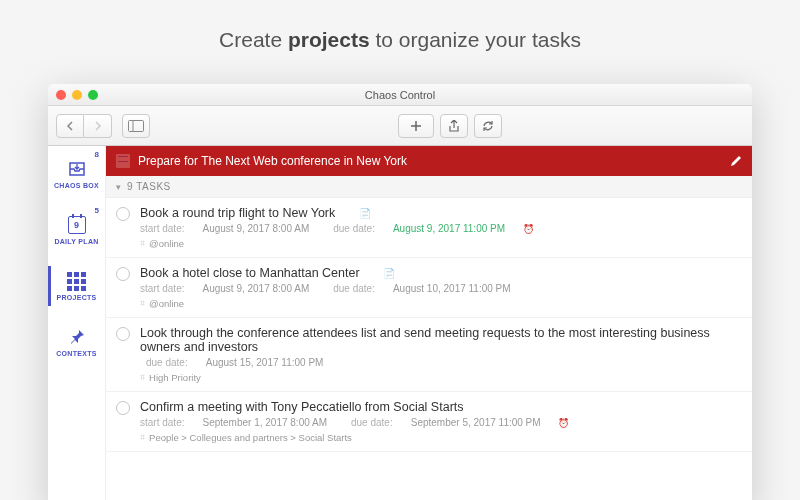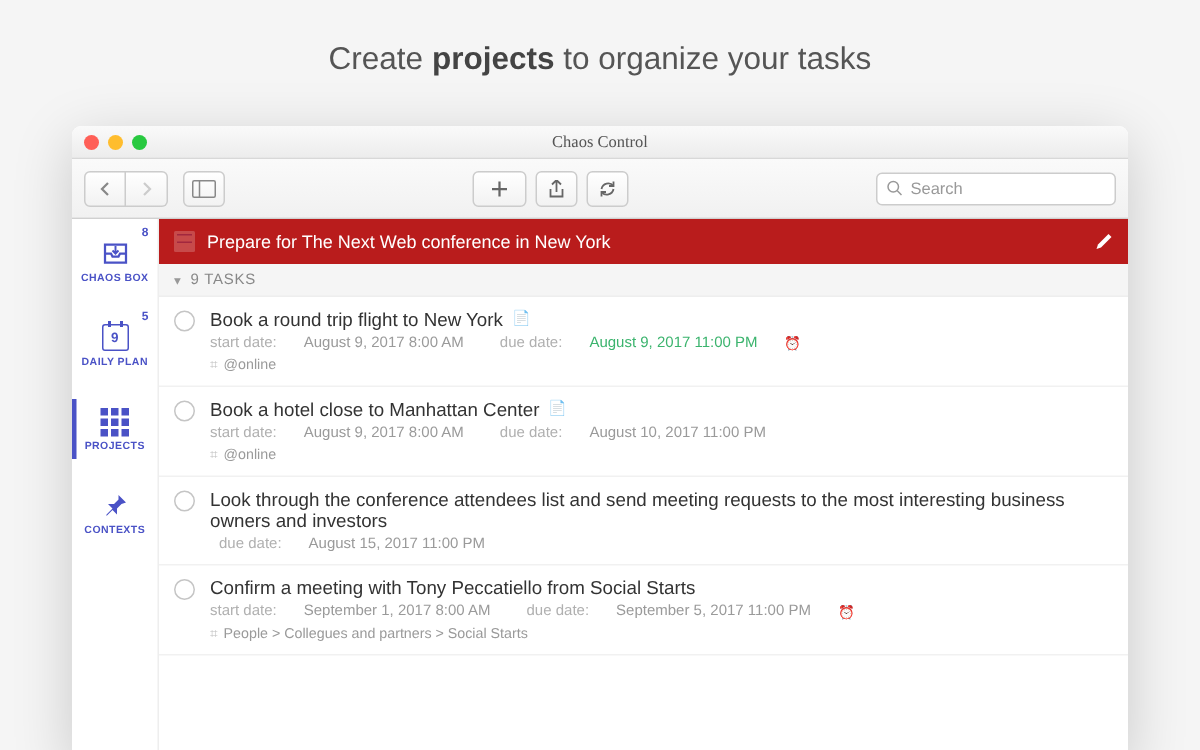--- a/index.html
+++ b/index.html
@@ -28,21 +28,20 @@
     box-shadow: 0 10px 40px rgba(0,0,0,.18);
     overflow: hidden;
   }
   
   .titlebar {
     height: 22px;
     background: linear-gradient(#fafafa,#ececec);
     border-bottom:1px solid #d8d8d8;
     display:flex; align-items:center;
     position: relative;
-    font-family: Liberation Serif, serif;
   }
   .lights { display:flex; gap:6px; padding-left:8px; }
   .light { width:10px; height:10px; border-radius:50%; }
   .l-red{background:#ff5f57}.l-yel{background:#ffbd2e}.l-grn{background:#28c940}
   .title { position:absolute; left:0; right:0; text-align:center; font-size:11px; color:#555; pointer-events:none;}
   
   .toolbar {
     height: 40px;
     background: linear-gradient(#fafafa,#f1f1f1);
     border-bottom:1px solid #d0d0d0;
@@ -118,21 +117,21 @@
   .task{
     padding:8px 10px 8px 10px;
     border-bottom:1px solid #f1f1f1;
     display:flex; gap:10px;
   }
   .circ{
     width:14px;height:14px;border:1.5px solid #c5c5c5;border-radius:50%;
     flex-shrink:0; margin-top:1px;
   }
   .task-body{flex:1;min-width:0}
-  .task-title{font-size:12.5px;color:#333;display:flex;align-items:flex-start;gap:6px}
+  .task-title{font-size:12.5px;color:#333;display:flex;align-items:center;gap:24px}
   .task-title .att{color:#bbb;font-size:10px}
   .meta{font-size:10px;color:#9a9a9a;margin-top:3px;display:flex;gap:18px;align-items:center;flex-wrap:wrap}
   .meta .lblm{color:#b0b0b0}
   .meta .due-green{color:#3cb46e}
   .meta .alarm{color:#c8c8c8}
   .ctx{font-size:9.5px;color:#9a9a9a;margin-top:4px;display:flex;align-items:center;gap:4px}
   .ctx::before{content:'⌗';font-size:9px;color:#c0c0c0}
   .chev{color:#999;font-size:9px}
   svg{display:block}
 </style>
@@ -184,27 +183,20 @@
           <path d="M2 6v5h8V6" stroke="#666" stroke-width="1.2" fill="none"></path>
         </svg>
     </div>
     <div class="tbtn solo">
       <svg width="12" height="12" viewBox="0 0 12 12">
           <path d="M10 4a4.5 4.5 0 0 0-8 2M2 8a4.5 4.5 0 0 0 8-2" stroke="#666" stroke-width="1.2" fill="none"></path>
           <path d="M10 1v3H7M2 11V8h3" stroke="#666" stroke-width="1.2" fill="none"></path>
         </svg>
     </div>
     <div class="spacer"></div>
-    <div class="search">
-      <svg width="11" height="11" viewBox="0 0 11 11">
-          <circle cx="4.5" cy="4.5" r="3.5" stroke="#999" fill="none"></circle>
-          <line x1="7.2" y1="7.2" x2="10" y2="10" stroke="#999"></line>
-        </svg>
-      <span>Search</span>
-    </div>
   </div>
 
   <div class="wbody">
     <div class="sidebar">
       <div class="navitem">
         <span class="badge">8</span>
         <span class="navicon inbox-ico">
           <svg viewBox="0 0 18 18">
               <path d="M2 3h14v12H2z" fill="none" stroke="#4a52c6" stroke-width="1.5"></path>
               <path d="M2 9h4l1 2h4l1-2h4" fill="none" stroke="#4a52c6" stroke-width="1.5"></path>
@@ -301,20 +293,23 @@
           <div class="task">
             <div class="circ"></div>
             <div class="task-body">
               <div class="task-title">
                 <span>Look through the conference attendees list and send meeting requests to the most interesting business owners and investors</span>
               </div>
               <div class="meta">
                 <span class="lblm" style="margin-left: 6px;">due date:</span>
                 <span>August 15, 2017 11:00 PM</span>
               </div>
+              <div class="ctx">
+                <span>High Priority</span>
+              </div>
             </div>
           </div>
           <div class="task">
             <div class="circ"></div>
             <div class="task-body">
               <div class="task-title">
                 <span>Confirm a meeting with Tony Peccatiello from Social Starts</span>
               </div>
               <div class="meta">
                 <span class="lblm">start date:</span>

